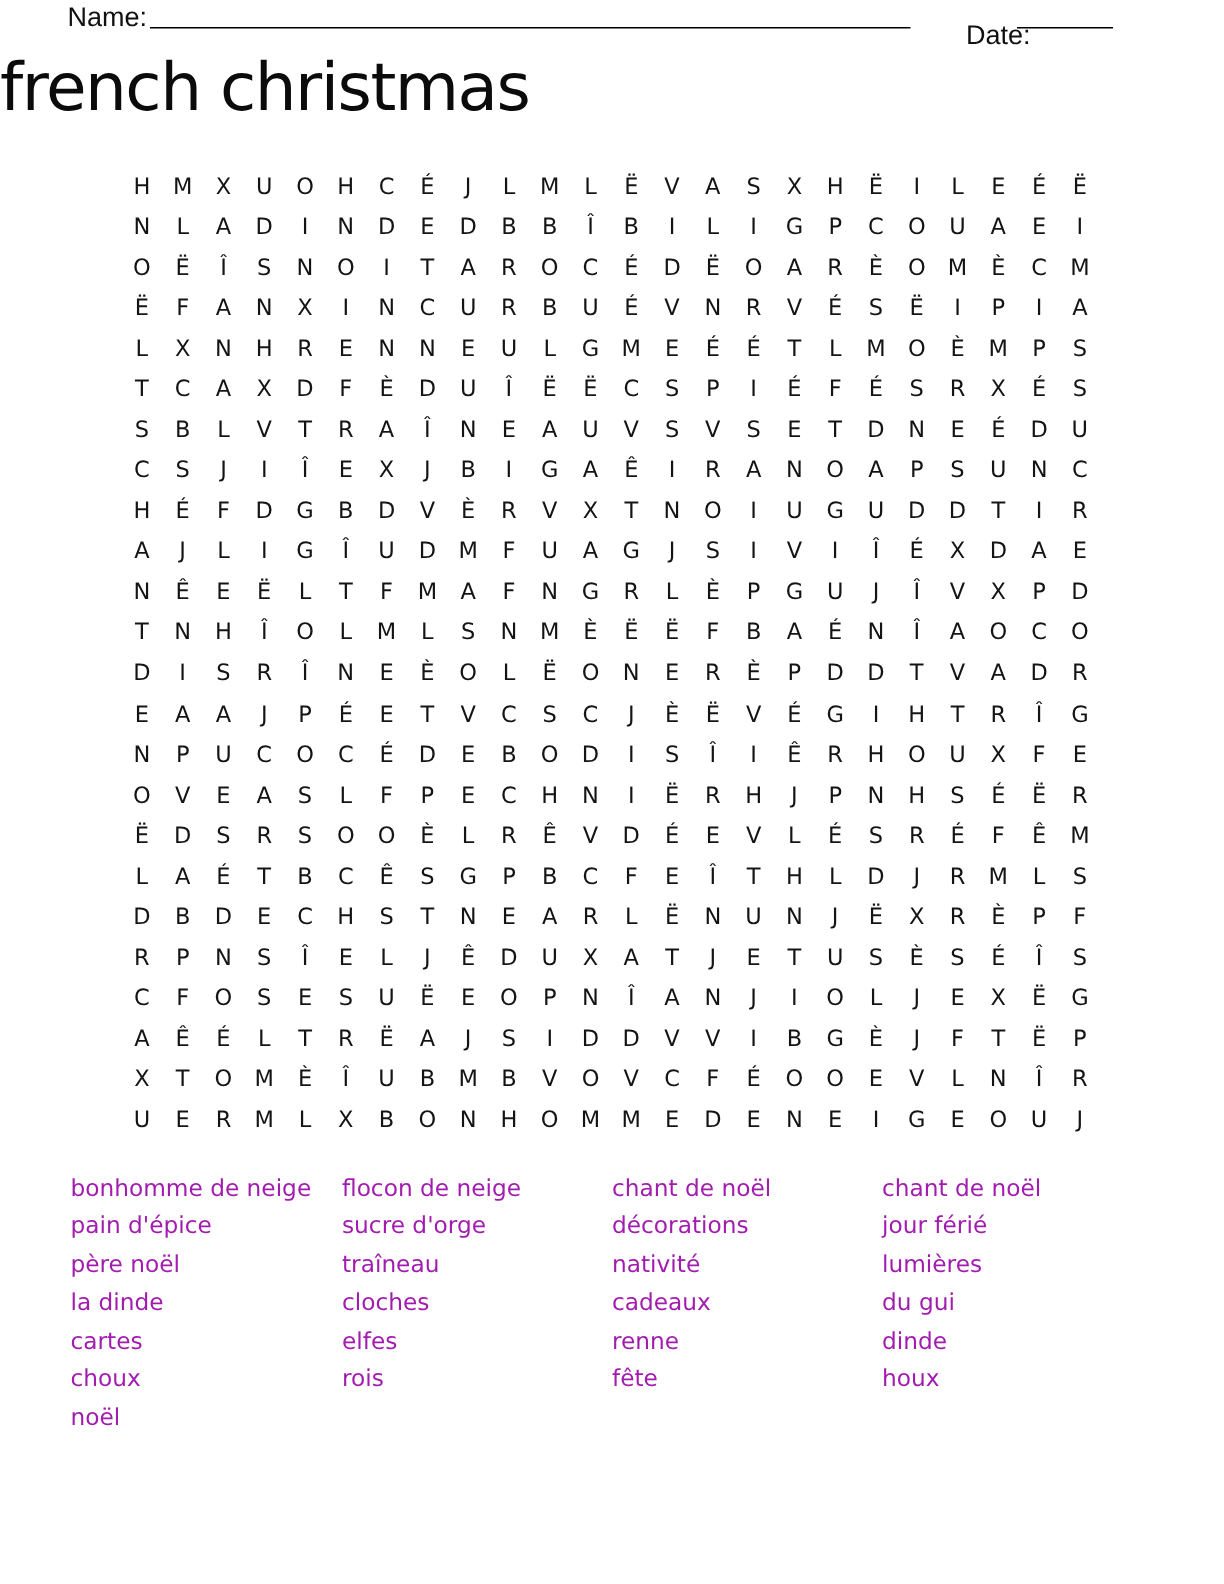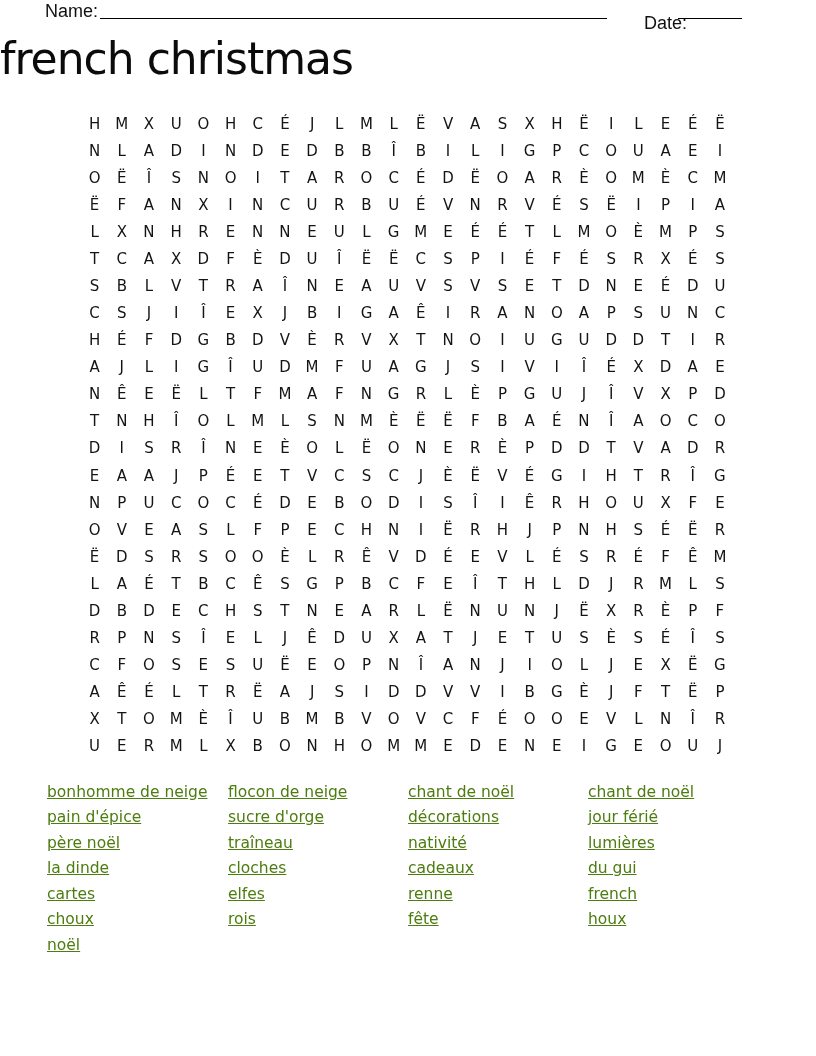--- a/index.html
+++ b/index.html
@@ -77,23 +77,22 @@
   .wordlist {
     position: absolute;
     top: 780px; left: 0; right: 0;
     height: 190px;
   }
   .wordcol {
     position: absolute;
     top: 0;
     font-size: 15.5px;
     line-height: 25.45px;
-    color: #4d7c0f;
+    color: #a21caf;
     white-space: nowrap;
-    text-decoration: underline;
   }
   .wordcol.c0 { left: 47px;  }
   .wordcol.c1 { left: 228px; }
   .wordcol.c2 { left: 408px; }
   .wordcol.c3 { left: 588px; }
 </style>
 </head>
 <body>
 
 <div class="header">
@@ -708,16 +707,16 @@
       <div>nativité</div>
       <div>cadeaux</div>
       <div>renne</div>
       <div>fête</div>
     </div>
   <div class="wordcol c3">
       <div>chant de noël</div>
       <div>jour férié</div>
       <div>lumières</div>
       <div>du gui</div>
-      <div>french</div>
+      <div>dinde</div>
       <div>houx</div>
     </div>
 </div>
 
 </body></html>

